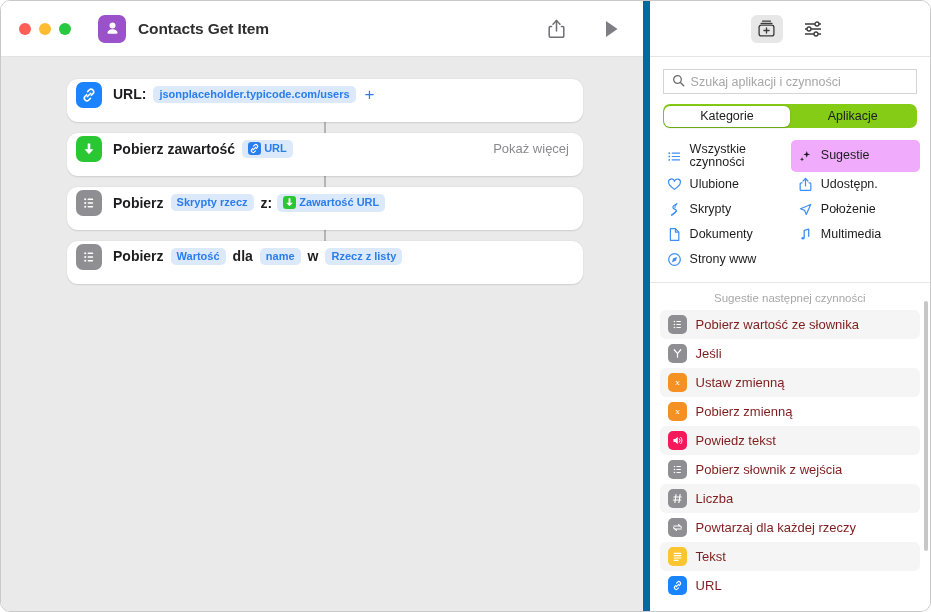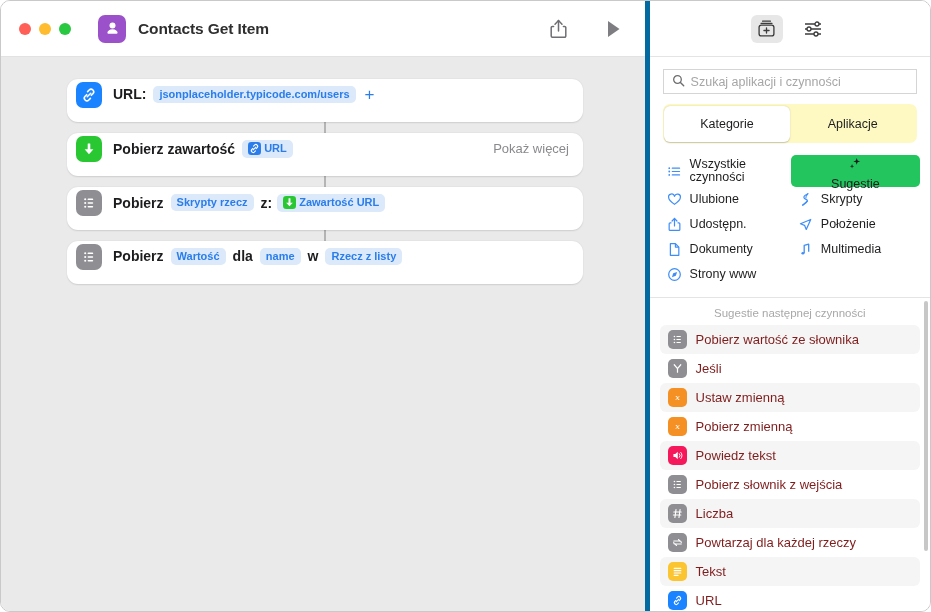--- a/index.html
+++ b/index.html
@@ -19,21 +19,21 @@
     overflow: hidden;
   }
 
   
   .editor {
     width: 650px;
     height: 100%;
     display: flex;
     flex-direction: column;
     background: #eaeaea;
-    border-right: 5px solid #0369a1;
+    border-right: 7px solid #0369a1;
   }
   .titlebar {
     height: 56px;
     flex: 0 0 56px;
     background: #ffffff;
     border-bottom: 1px solid #e2e2e2;
     display: flex;
     align-items: center;
     padding: 0 18px 0 18px;
     position: relative;
@@ -182,22 +182,22 @@
     font-size: 12.5px;
     font-family: "Liberation Sans", sans-serif;
     color: #1d1d1f;
     background: transparent;
     width: 100%;
   }
   .searchbox input::placeholder { color: #a6a6a6; }
 
   .seg {
     margin: 10px 13px 0 13px;
-    height: 40px;
-    background: #fef9c3;
+    height: 24px;
+    background: #84cc16;
     border-radius: 7px;
     display: flex;
     padding: 1.5px;
   }
   .seg-item {
     flex: 1;
     display: flex; align-items: center; justify-content: center;
     font-size: 12.5px;
     color: #1d1d1f;
     border-radius: 6px;
@@ -218,21 +218,21 @@
     align-content: start;
   }
   .cat {
     display: flex; align-items: center;
     gap: 7px;
     height: 25px;
     padding: 0 7px;
     border-radius: 5px;
     cursor: default;
   }
-  .cat.selected { background: #22c55e; flex-direction: column; }
+  .cat.selected { background: #f0abfc; }
   .cat .cicon { width: 16px; flex: 0 0 16px; display: flex; align-items: center; justify-content: center; }
   .cat .clabel { font-size: 12.5px; color: #1d1d1f; line-height: 1.08; }
   .cat.two-line { height: 32px; }
 
   .sugg-header {
     text-align: center;
     font-size: 11.5px;
     color: #a8a8a8;
     padding: 9px 0 6px 0;
   }
@@ -486,36 +486,36 @@
           <svg width="15" height="15" viewBox="0 0 16 16">
             <path d="M8 13.2 C4.2 10.4 1.8 8.6 1.8 6.1 A3.1 3.1 0 0 1 8 4.6 A3.1 3.1 0 0 1 14.2 6.1 C14.2 8.6 11.8 10.4 8 13.2 Z" fill="none" stroke="#3f8ef7" stroke-width="1.3" stroke-linejoin="round"></path>
           </svg>
         </span>
         <span class="clabel">Ulubione</span>
       </div>
 
       <div class="cat">
         <span class="cicon">
           <svg width="15" height="15" viewBox="0 0 16 16">
-            <path d="M10.5 1.8 C7.4 3.2 5.4 5.0 6.6 6.6 C7.8 8.2 10.6 7.6 10.0 9.6 C9.5 11.4 7.2 12.6 5.0 14.0" fill="none" stroke="#3f8ef7" stroke-width="1.3" stroke-linecap="round"></path>
-            <path d="M10.5 1.8 C9.0 3.8 7.8 5.2 8.6 6.3 M10.0 9.6 C8.4 11.0 6.8 12.4 5.0 14.0" fill="none" stroke="#3f8ef7" stroke-width="1.1" stroke-linecap="round"></path>
-          </svg>
-        </span>
-        <span class="clabel">Skrypty</span>
-      </div>
-
-      <div class="cat">
-        <span class="cicon">
-          <svg width="15" height="15" viewBox="0 0 16 16">
             <path d="M8 1.6 L10.6 4.3 M8 1.6 L5.4 4.3" stroke="#3f8ef7" stroke-width="1.3" fill="none" stroke-linecap="round"></path>
             <line x1="8" y1="1.9" x2="8" y2="9.6" stroke="#3f8ef7" stroke-width="1.3" stroke-linecap="round"></line>
             <path d="M4.3 6.2 H3.3 a1 1 0 0 0 -1 1 V13.3 a1 1 0 0 0 1 1 H12.7 a1 1 0 0 0 1 -1 V7.2 a1 1 0 0 0 -1 -1 H11.7" stroke="#3f8ef7" stroke-width="1.3" fill="none" stroke-linecap="round" stroke-linejoin="round"></path>
           </svg>
         </span>
         <span class="clabel">Udostępn.</span>
+      </div>
+
+      <div class="cat">
+        <span class="cicon">
+          <svg width="15" height="15" viewBox="0 0 16 16">
+            <path d="M10.5 1.8 C7.4 3.2 5.4 5.0 6.6 6.6 C7.8 8.2 10.6 7.6 10.0 9.6 C9.5 11.4 7.2 12.6 5.0 14.0" fill="none" stroke="#3f8ef7" stroke-width="1.3" stroke-linecap="round"></path>
+            <path d="M10.5 1.8 C9.0 3.8 7.8 5.2 8.6 6.3 M10.0 9.6 C8.4 11.0 6.8 12.4 5.0 14.0" fill="none" stroke="#3f8ef7" stroke-width="1.1" stroke-linecap="round"></path>
+          </svg>
+        </span>
+        <span class="clabel">Skrypty</span>
       </div>
 
       <div class="cat">
         <span class="cicon">
           <svg width="15" height="15" viewBox="0 0 16 16">
             <path d="M13.6 2.6 L2.6 7.2 L7.0 8.9 L8.8 13.3 Z" fill="none" stroke="#3f8ef7" stroke-width="1.3" stroke-linejoin="round"></path>
           </svg>
         </span>
         <span class="clabel">Położenie</span>
       </div>

